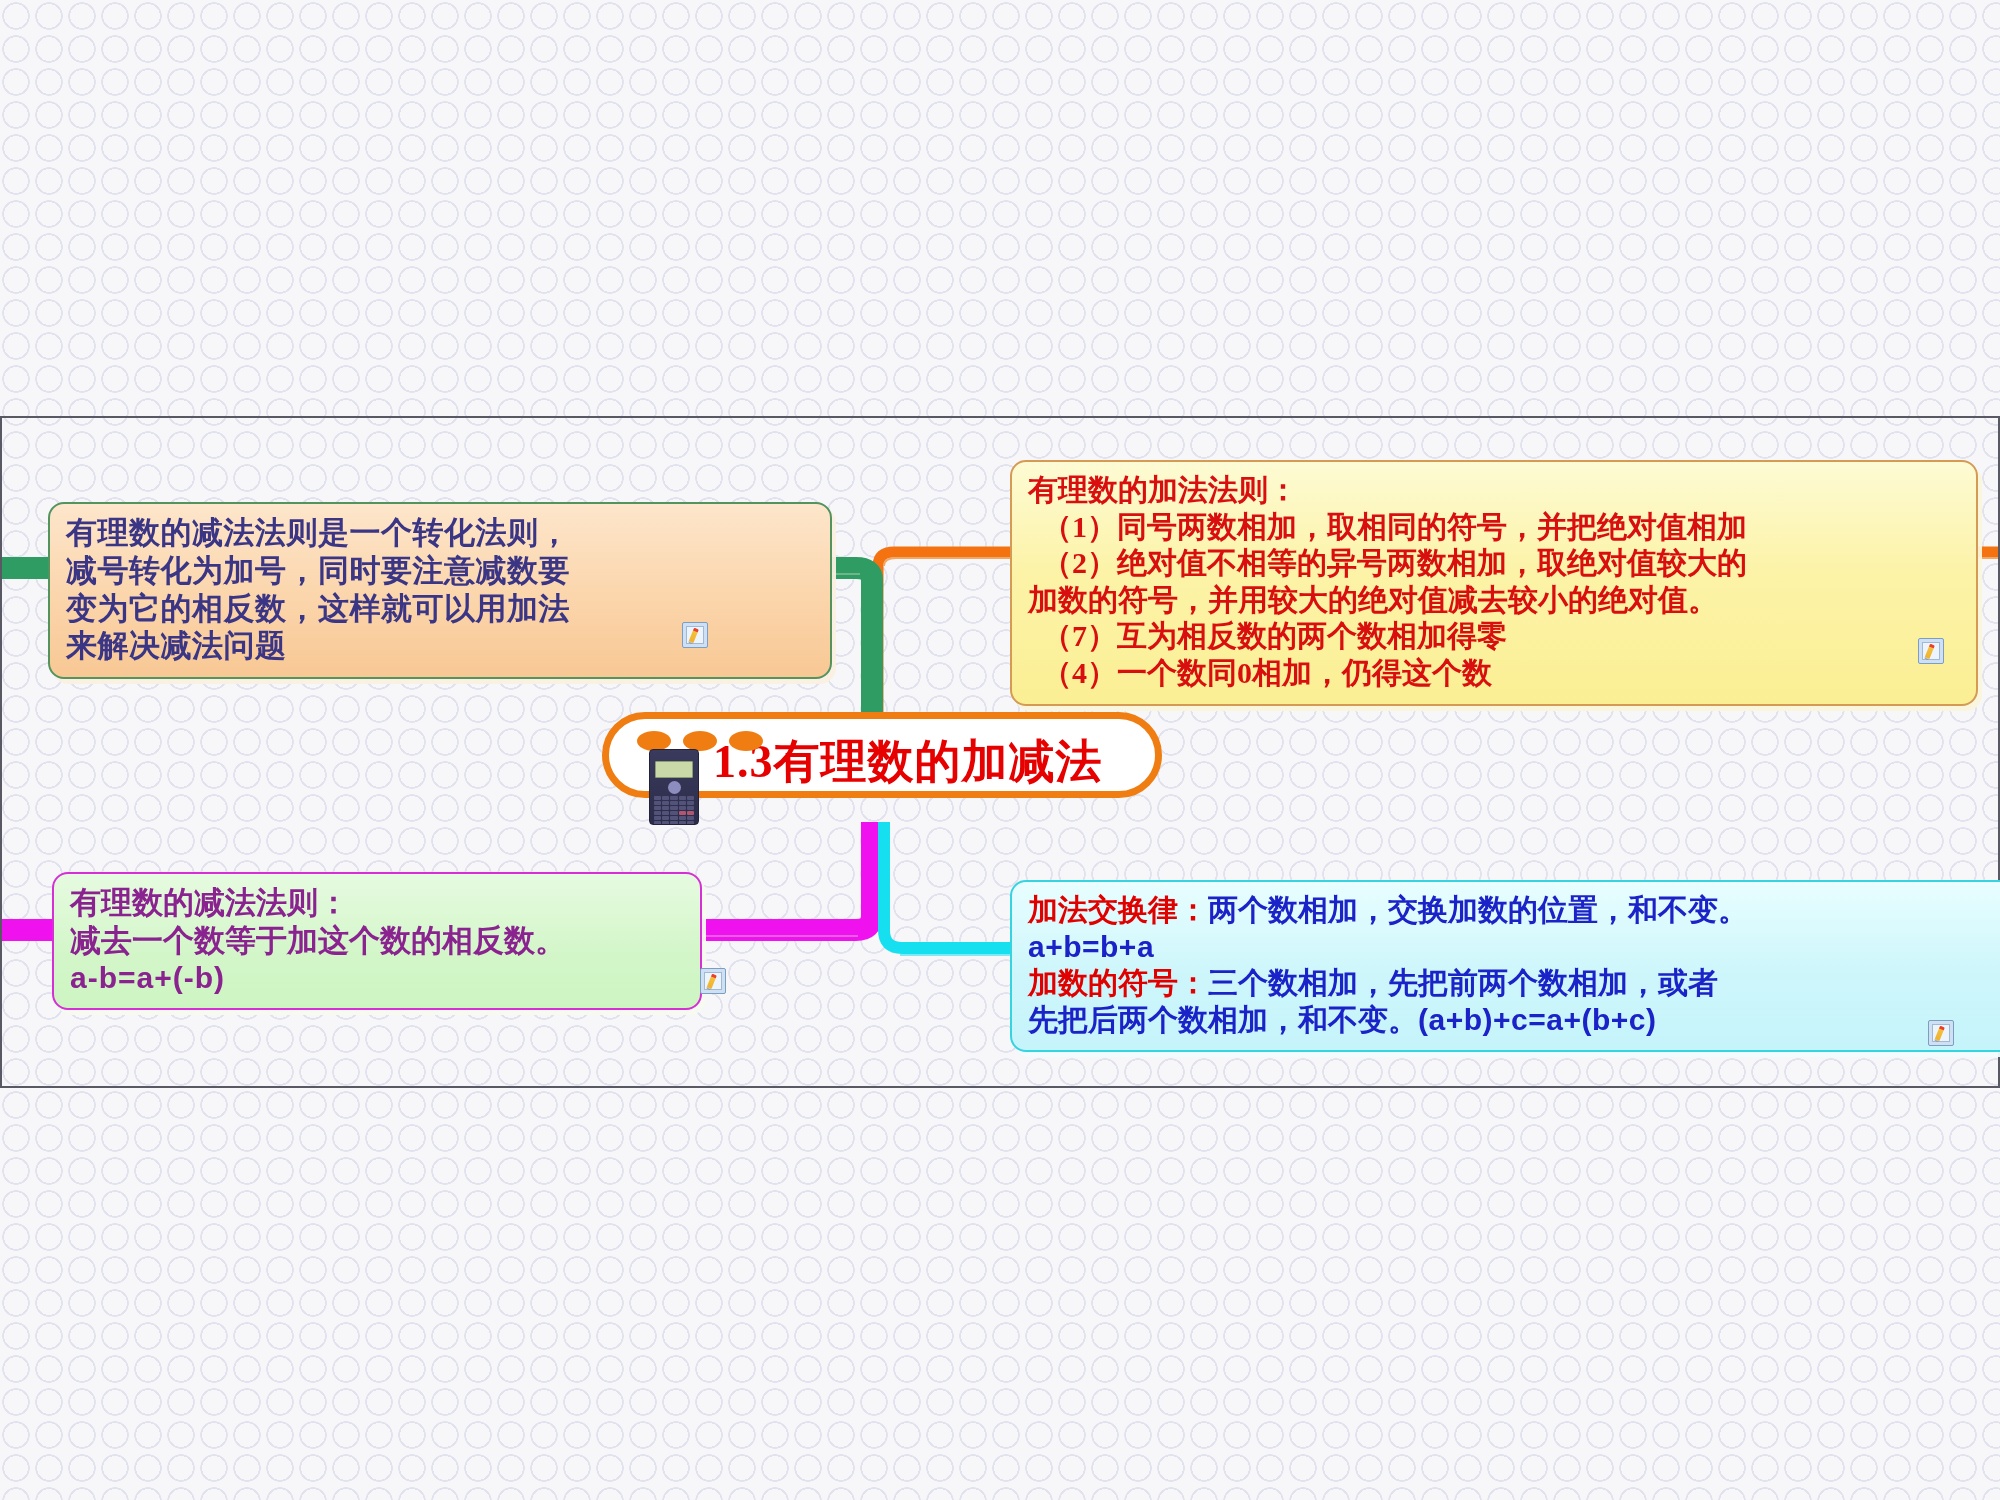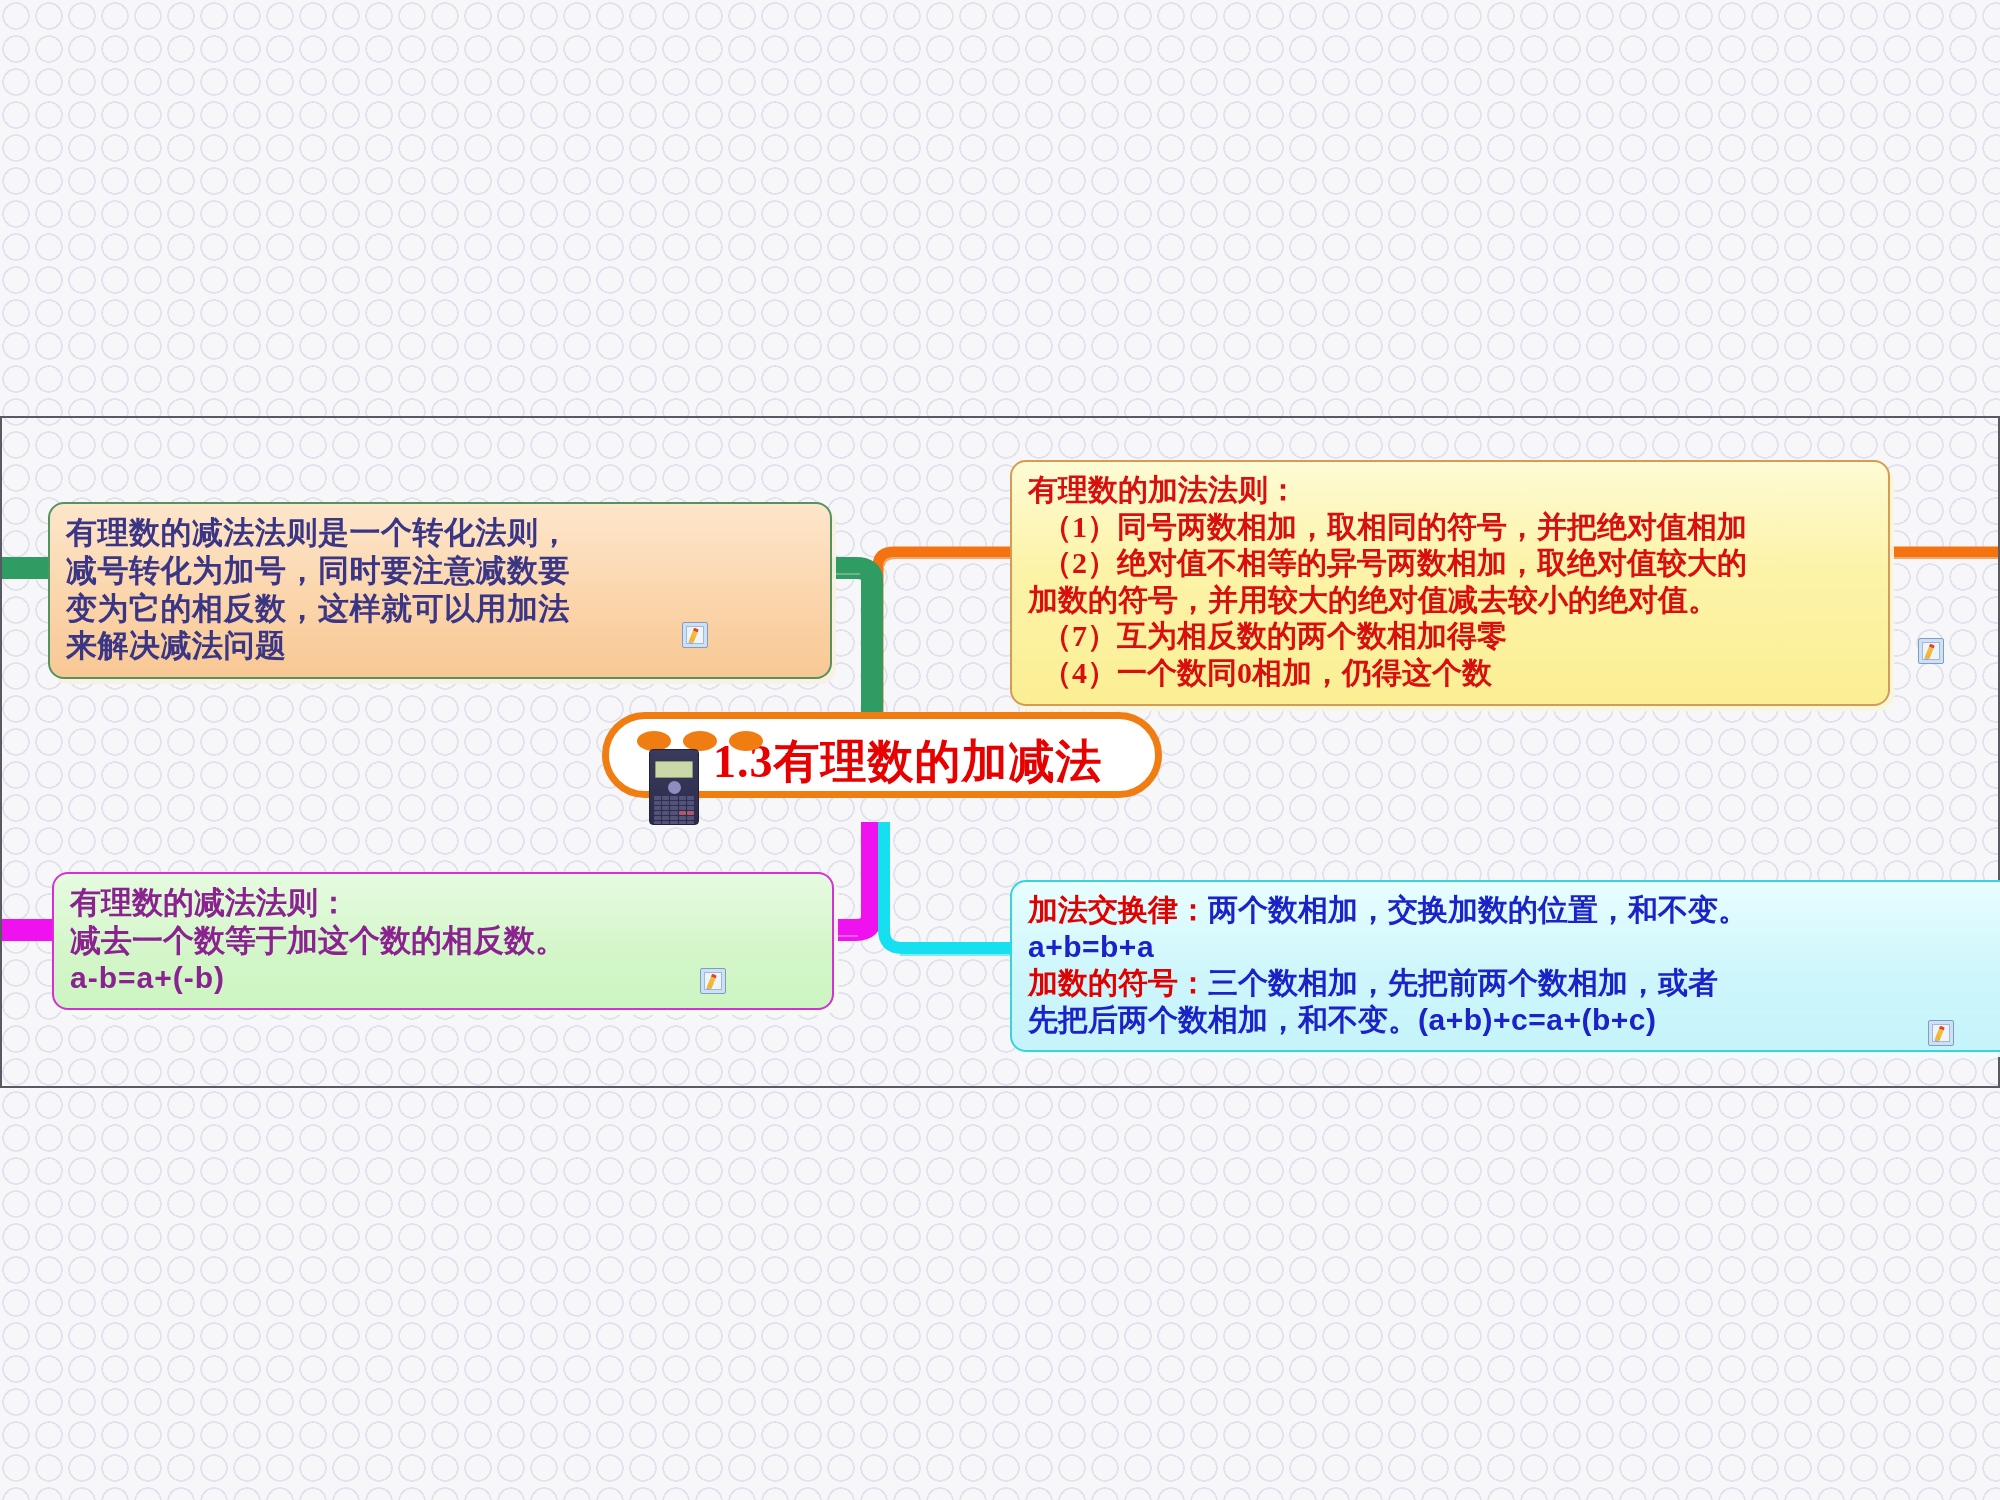--- a/index.html
+++ b/index.html
@@ -55,21 +55,21 @@
     font-weight: 600;
     letter-spacing: 0.5px;
     box-shadow: 4px 5px 0 rgba(250,240,225,0.95);
   }
   #node-sub-transform .ln { white-space: nowrap; }
 
   
   #node-add-rules {
     left: 1010px;
     top: 460px;
-    width: 880px;
+    width: 968px;
     background: linear-gradient(to bottom, #fdfbd4 0%, #fcf3a8 45%, #fbef94 100%);
     border: 2px solid #d59b55;
     color: #d90e0e;
     font-size: 30px;
     font-weight: 600;
     box-shadow: 4px 5px 0 rgba(250,246,220,0.95);
   }
   #node-add-rules .ln { white-space: nowrap; }
   #node-add-rules .ind { padding-left: 14px; }
 
@@ -146,21 +146,21 @@
     height: 4px;
     background: #53537a;
     border-radius: 1px;
   }
   #calc-icon .keys span.r { background: #b0566e; }
 
   
   #node-sub-rule {
     left: 52px;
     top: 872px;
-    width: 782px;
+    width: 650px;
     background: linear-gradient(to bottom, #e6fbe0 0%, #d3f6c9 60%, #cdf5c2 100%);
     border: 2px solid #d62fd6;
     color: #8a2290;
     font-size: 31px;
     font-weight: 600;
     box-shadow: 4px 5px 0 rgba(245,250,240,0.95);
   }
   #node-sub-rule .ln { white-space: nowrap; }
   #node-sub-rule .fml {
     font-family: "Liberation Sans", sans-serif;

